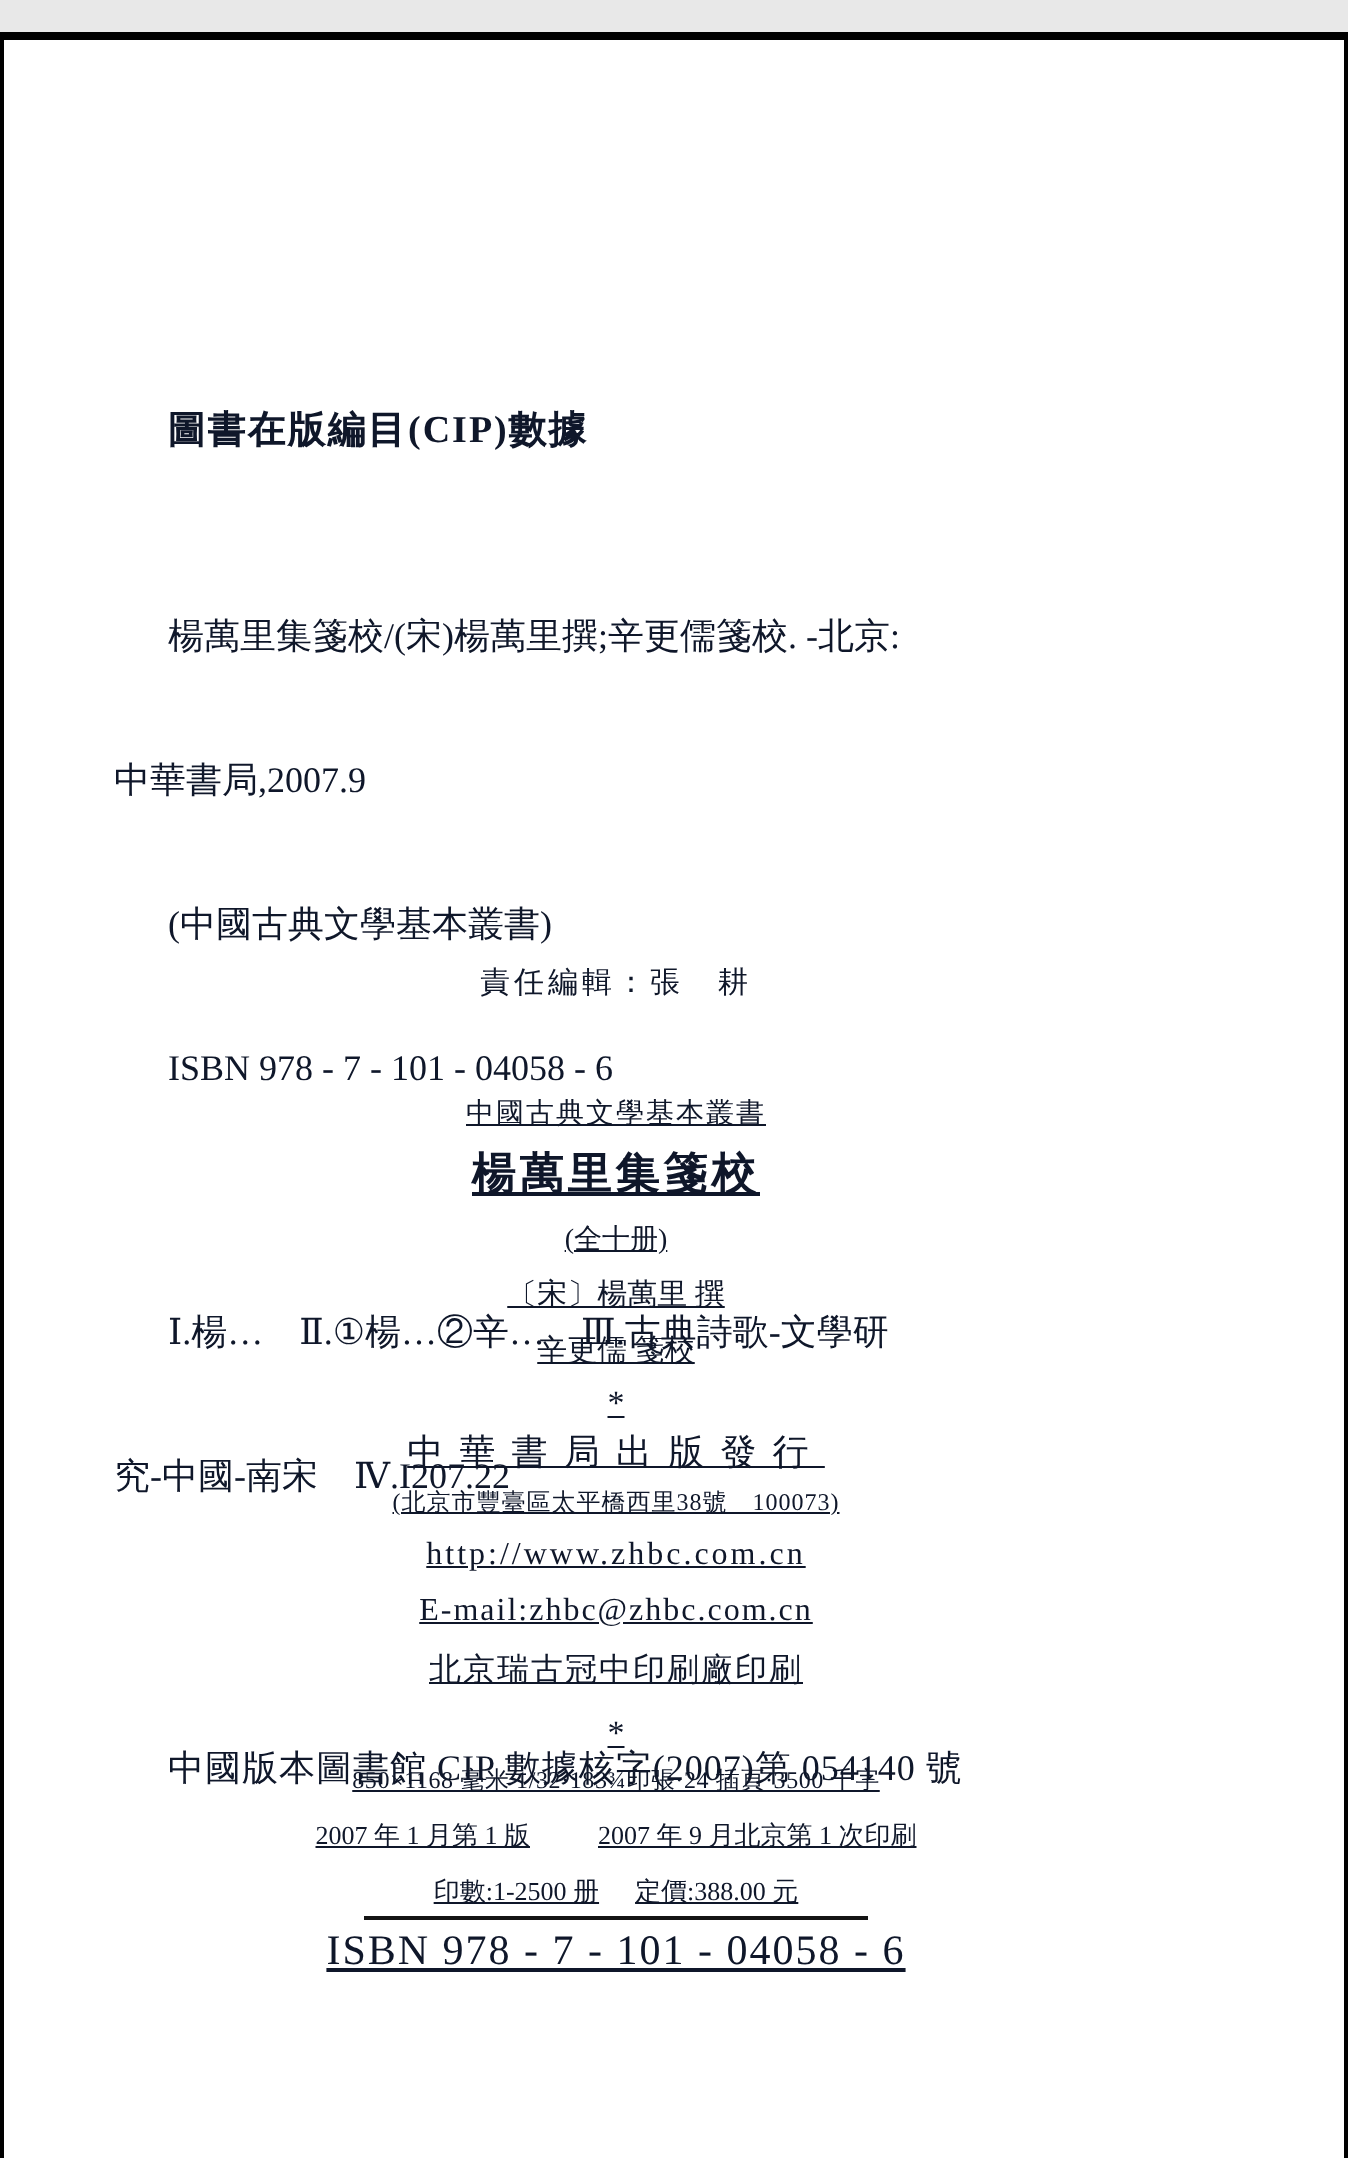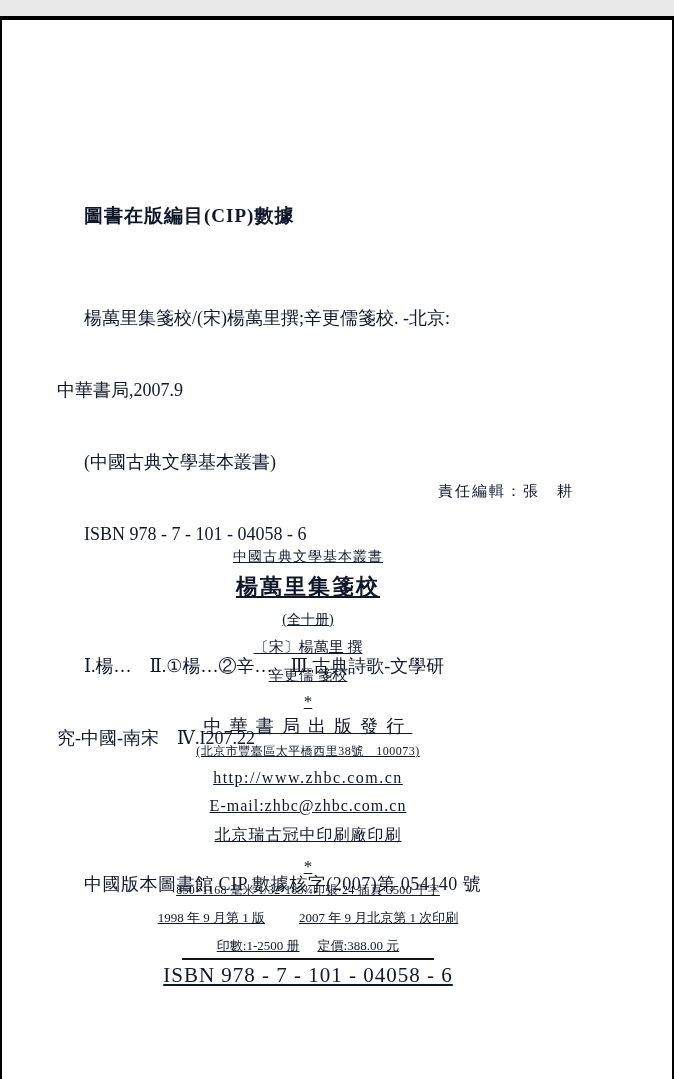--- a/index.html
+++ b/index.html
@@ -37,21 +37,21 @@
   .cip-line { margin: 0; }
   .indent { padding-left: 27px; }
   .cip-class { margin-top: 12px; }
   .cip-record { margin: 26px 0 0 27px; letter-spacing: 0.5px; }
   
   .editor-line {
     position: absolute;
     top: 462px;
     left: 40px;
     width: 532px;
-    text-align: right;
+    text-align: center;
     font-size: 15px;
     letter-spacing: 2px;
   }
   
   .center-col {
     position: absolute;
     top: 528px;
     left: 40px;
     width: 532px;
     text-align: center;
@@ -109,21 +109,21 @@
     <div class="annot-line">辛更儒 箋校</div>
     <div class="star">*</div>
     <div class="publisher">中華書局出版發行</div>
     <div class="address">(北京市豐臺區太平橋西里38號　100073)</div>
     <div class="website">http://www.zhbc.com.cn</div>
     <div class="email">E-mail:zhbc@zhbc.com.cn</div>
     <div class="printer">北京瑞古冠中印刷廠印刷</div>
     <div class="star2">*</div>
     <div class="spec-line">850×1168 毫米 1/32·183¾印張·24 插頁·3500 千字</div>
     <div class="two-part edition-row">
-      <span>1998 年 9 月第 1 版</span>
+      <span>2007 年 1 月第 1 版</span>
       <span>2007 年 9 月北京第 1 次印刷</span>
     </div>
     <div class="two-part printrun-row">
       <span>印數:1-2500 册</span>
       <span>定價:388.00 元</span>
     </div>
     <div class="rule"></div>
     <div class="isbn-big">ISBN 978 - 7 - 101 - 04058 - 6</div>
   </div>
 

